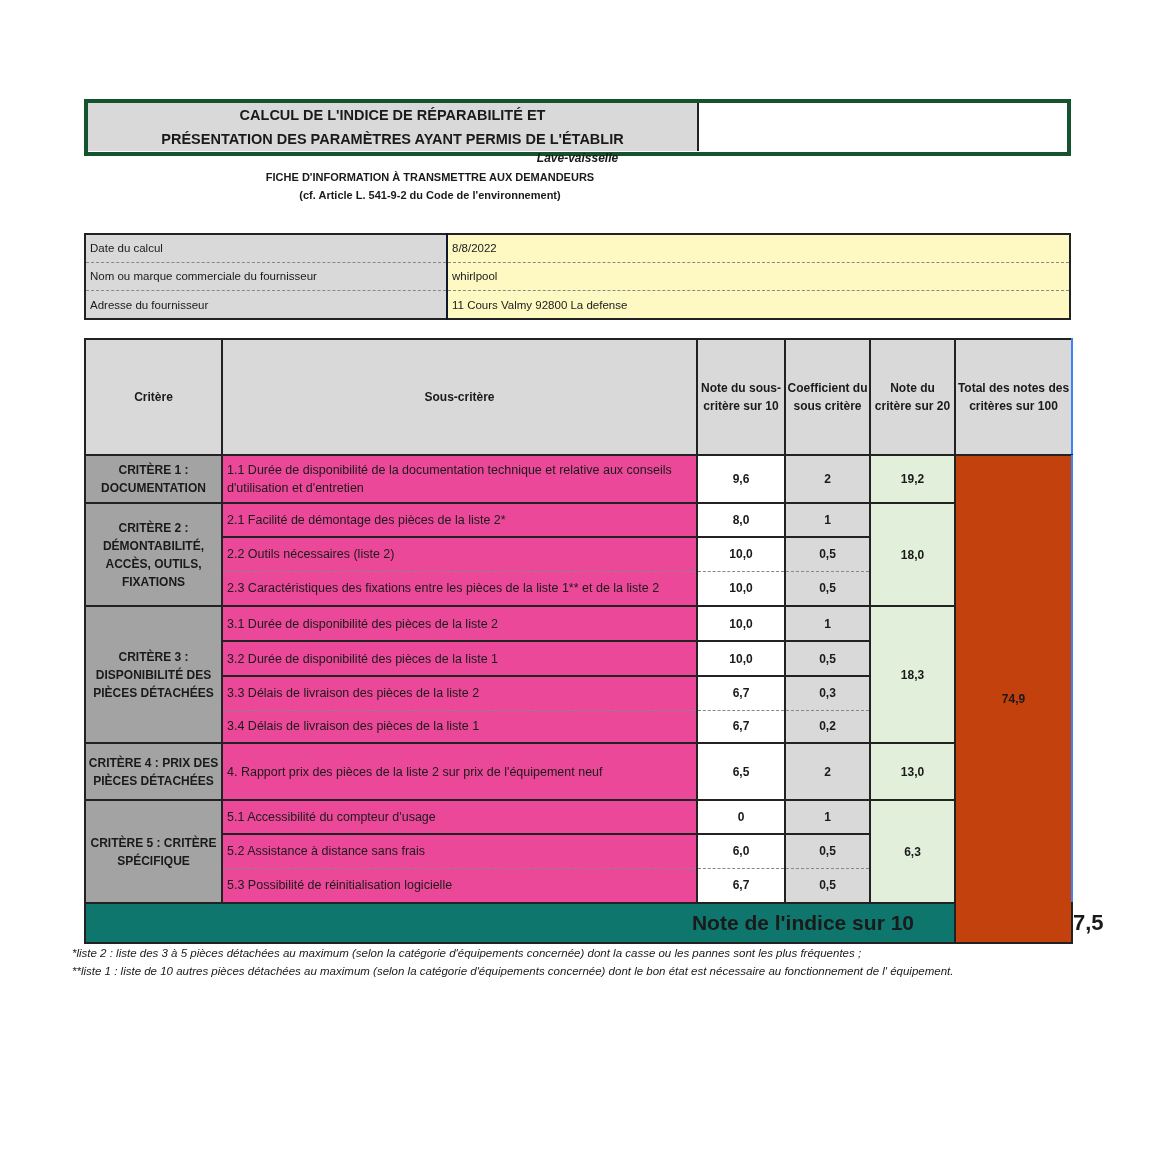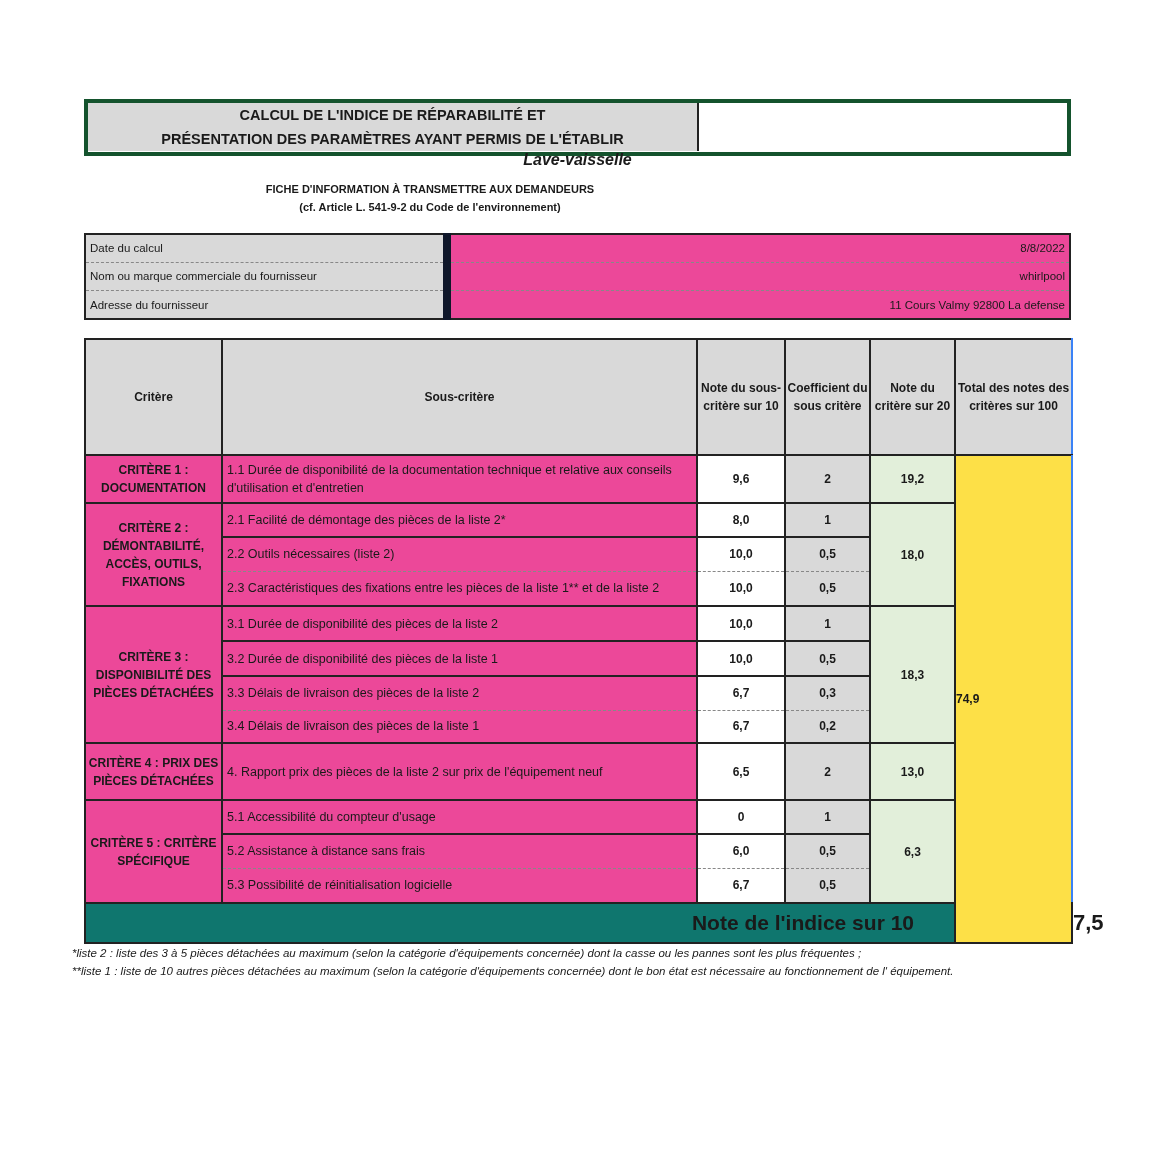--- a/index.html
+++ b/index.html
@@ -6,44 +6,44 @@
   html, body { width: 1160px; height: 1160px; background: #ffffff; overflow: hidden; }
   body { position: relative; font-family: "Liberation Sans", sans-serif; color: #1a1a1a; }
 
   
   .title-box { position: absolute; left: 84px; top: 99px; width: 987px; height: 57px;
     border: 4px solid #14532d; display: flex; flex-direction: column; }
   .title-left { width: 611px; background: #d9d9d9; border-right: 2px solid #222;
     display: flex; flex-direction: column; justify-content: center; align-items: center;
     font-weight: bold; font-size: 14.5px; line-height: 24px; text-align: center; }
   .title-right { flex: 1; display: flex; align-items: center; justify-content: center;
-    font-style: italic; font-weight: bold; font-size: 16px; }
+    font-style: italic; font-weight: bold; font-size: 12px; }
 
-  .subtitle { position: absolute; left: 190px; top: 180px; width: 480px; text-align: center;
+  .subtitle { position: absolute; left: 190px; top: 168px; width: 480px; text-align: center;
     font-weight: bold; font-size: 11px; line-height: 18px; }
 
   
   .info { position: absolute; left: 84px; top: 233px; width: 987px; height: 87px;
     border: 2px solid #222; border-collapse: collapse; table-layout: fixed; }
   .info td { height: 21px; font-size: 11.5px; padding: 0 4px; border-bottom: 1px dashed #888; }
   .info tr:last-child td { border-bottom: none; }
-  .info td.lbl { background: #d9d9d9; width: 362px; border-right: 8px solid #0f172a; }
-  .info td.val { background: #ec4899; text-align: right; }
+  .info td.lbl { background: #d9d9d9; width: 362px; border-right: 2px solid #0f172a; }
+  .info td.val { background: #fef9c3; text-align: left; }
 
   
   .main { position: absolute; left: 84px; top: 338px; width: 987px;
     border: 2px solid #3b82f6; border-collapse: collapse; table-layout: fixed; }
   .main td, .main th { border: 2px solid #222; font-size: 12px; }
   .main th { background: #d9d9d9; font-weight: bold; height: 116px; font-size: 12px; line-height: 18px; }
-  .main td.crit { background: #ec4899; font-weight: bold; text-align: center; line-height: 18px; font-size: 12px; }
+  .main td.crit { background: #a3a3a3; font-weight: bold; text-align: center; line-height: 18px; font-size: 12px; }
   .main td.sub { background: #ec4899; padding: 0 4px; font-size: 12.5px; line-height: 18px; vertical-align: middle; }
   .main td.note { background: #ffffff; text-align: center; font-weight: bold; border-radius: 8px; }
   .main td.coef { background: #d9d9d9; text-align: center; font-weight: bold; }
   .main td.crit20 { background: #e2efda; text-align: center; font-weight: bold; }
-  .main td.total { background: #fde047; text-align: left; font-weight: bold; margin-top: 28px; }
+  .main td.total { background: #c2410c; text-align: center; font-weight: bold; margin-top: 28px; }
   .main tr.dash td.sub, .main tr.dash td.note, .main tr.dash td.coef { border-bottom: 1px dashed #888; }
   .main tr.dashtop td.sub, .main tr.dashtop td.note, .main tr.dashtop td.coef { border-top: 1px dashed #888; }
   .main tr.final td { background: #0f766e; height: 40px; font-weight: bold; }
   .main tr.final td.final-label { text-align: right; padding-right: 40px; font-size: 21px; }
   .main tr.final td.final-val { text-align: center; font-size: 22px; }
 
   .footnotes { position: absolute; left: 72px; top: 944px; width: 980px; font-style: italic;
     font-size: 11.5px; line-height: 18px; }
 </style>
 </head>

